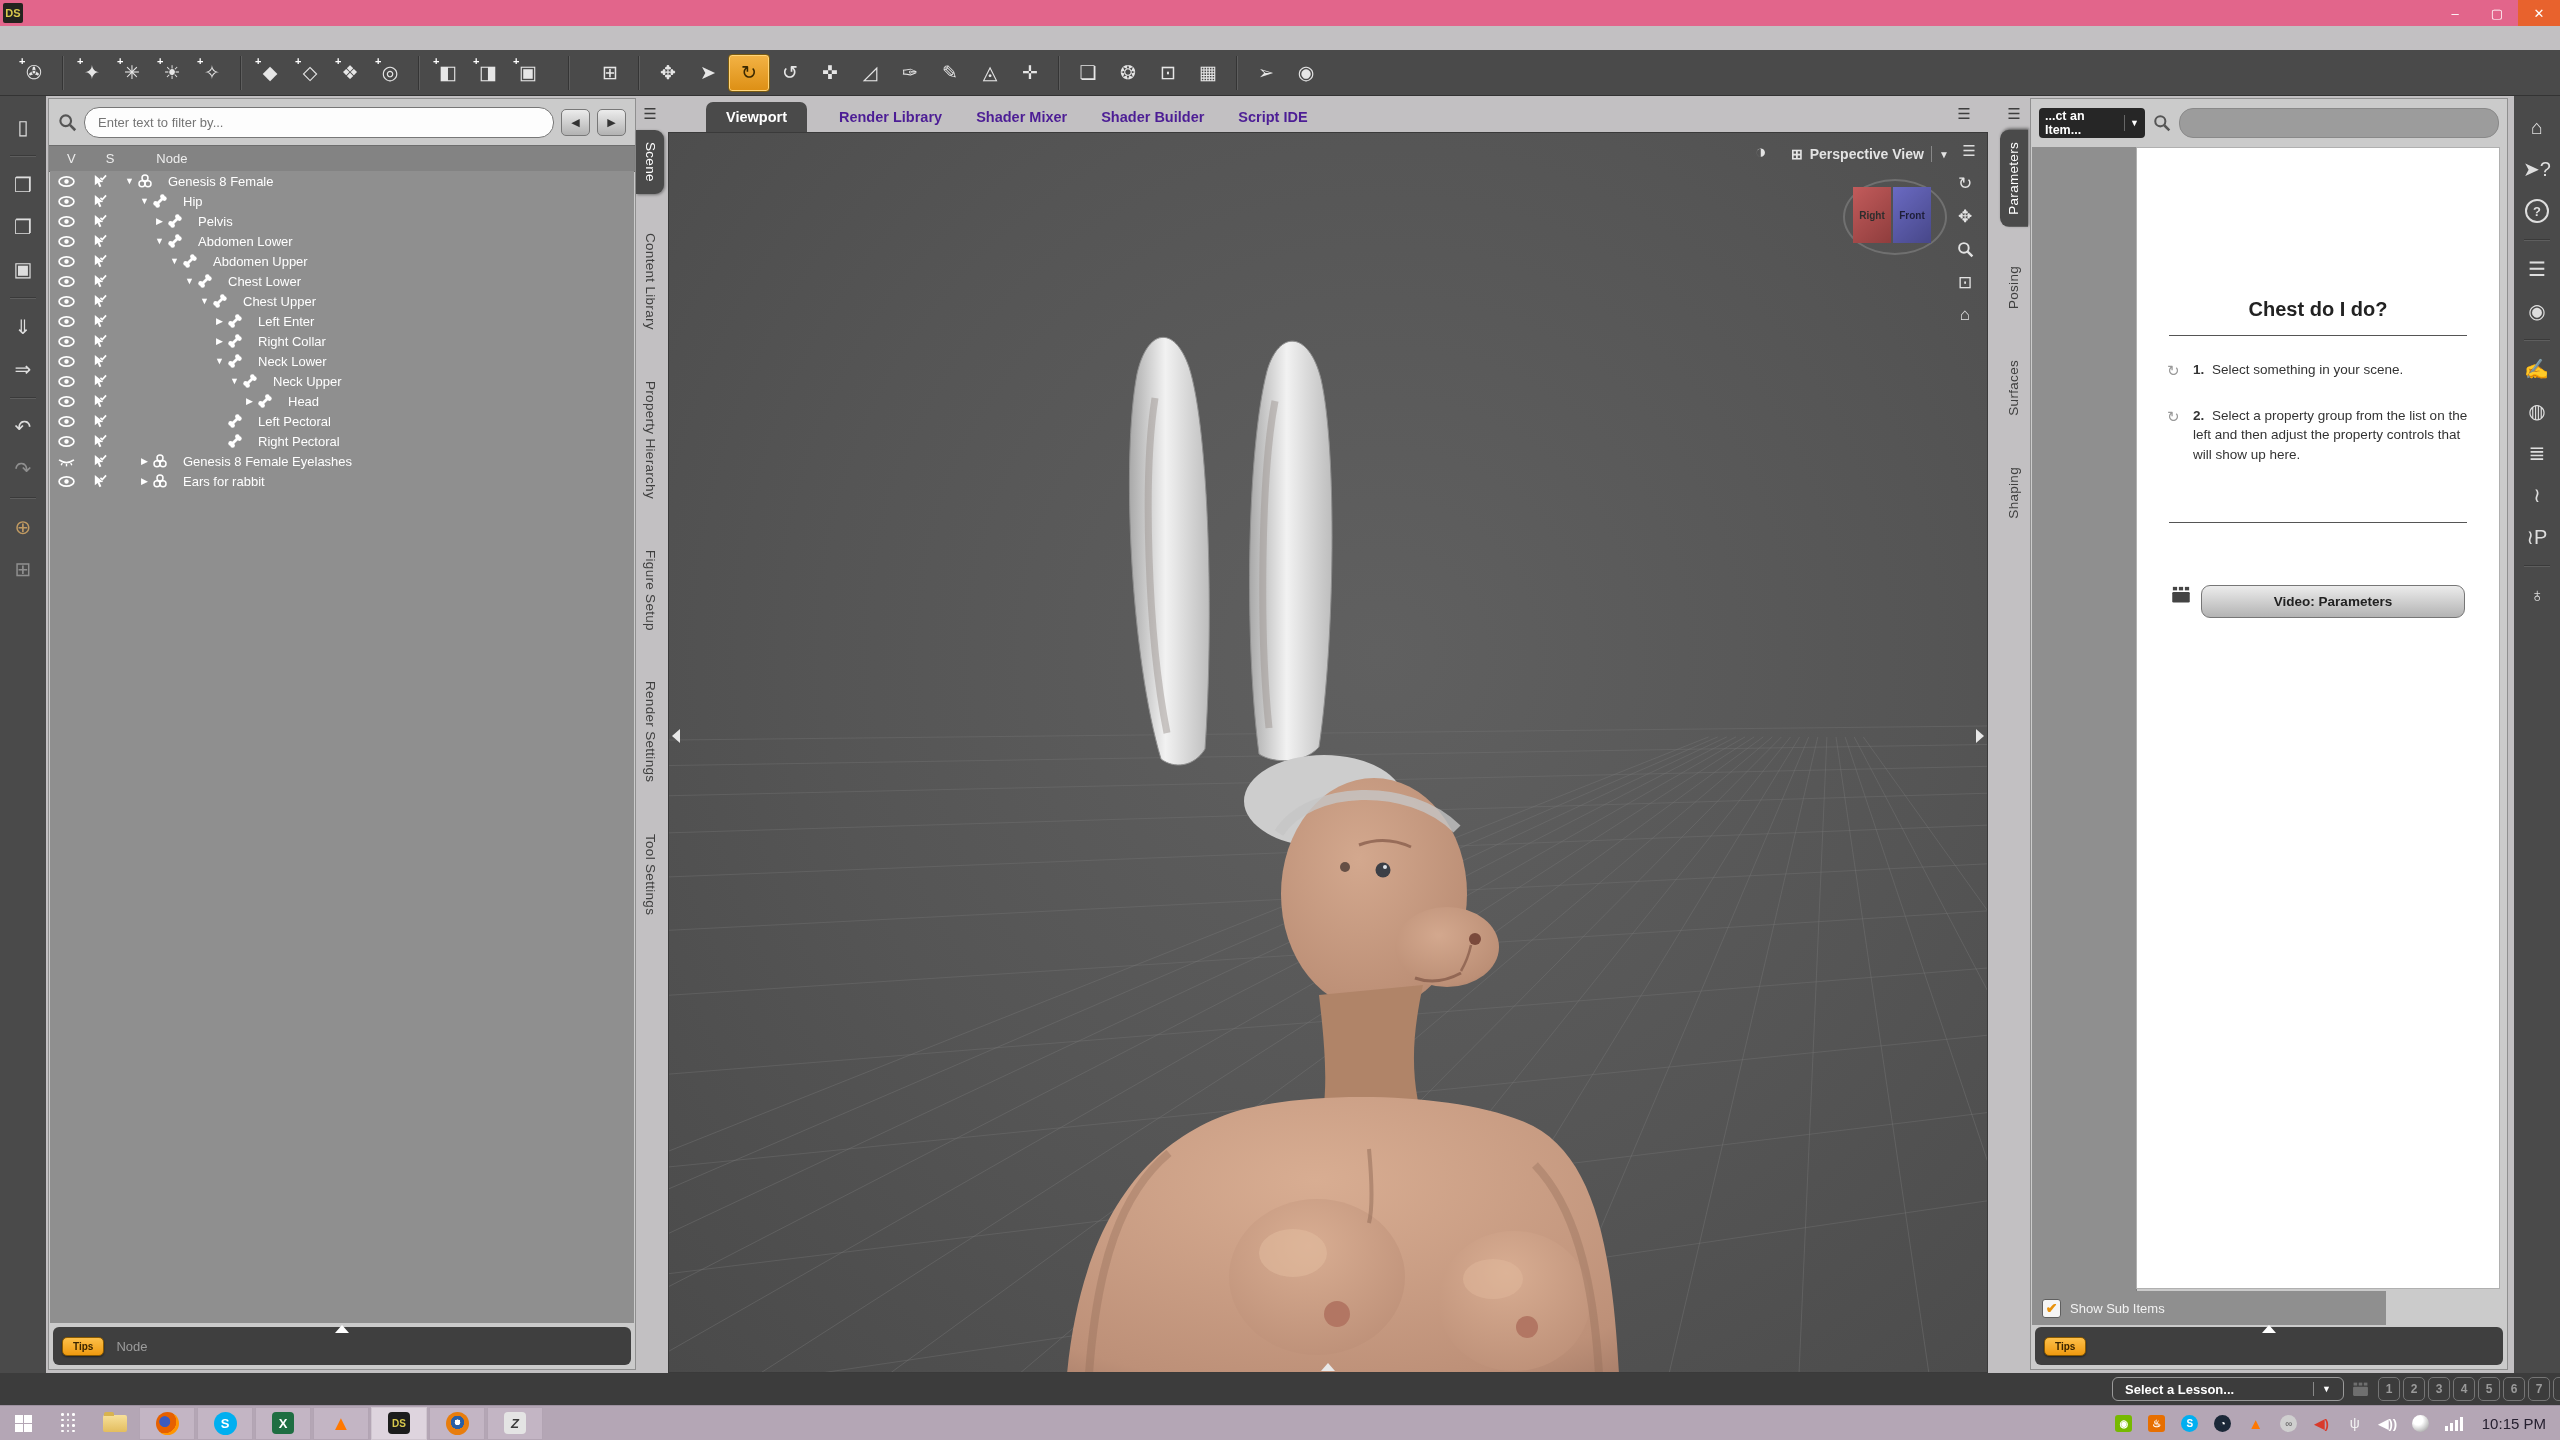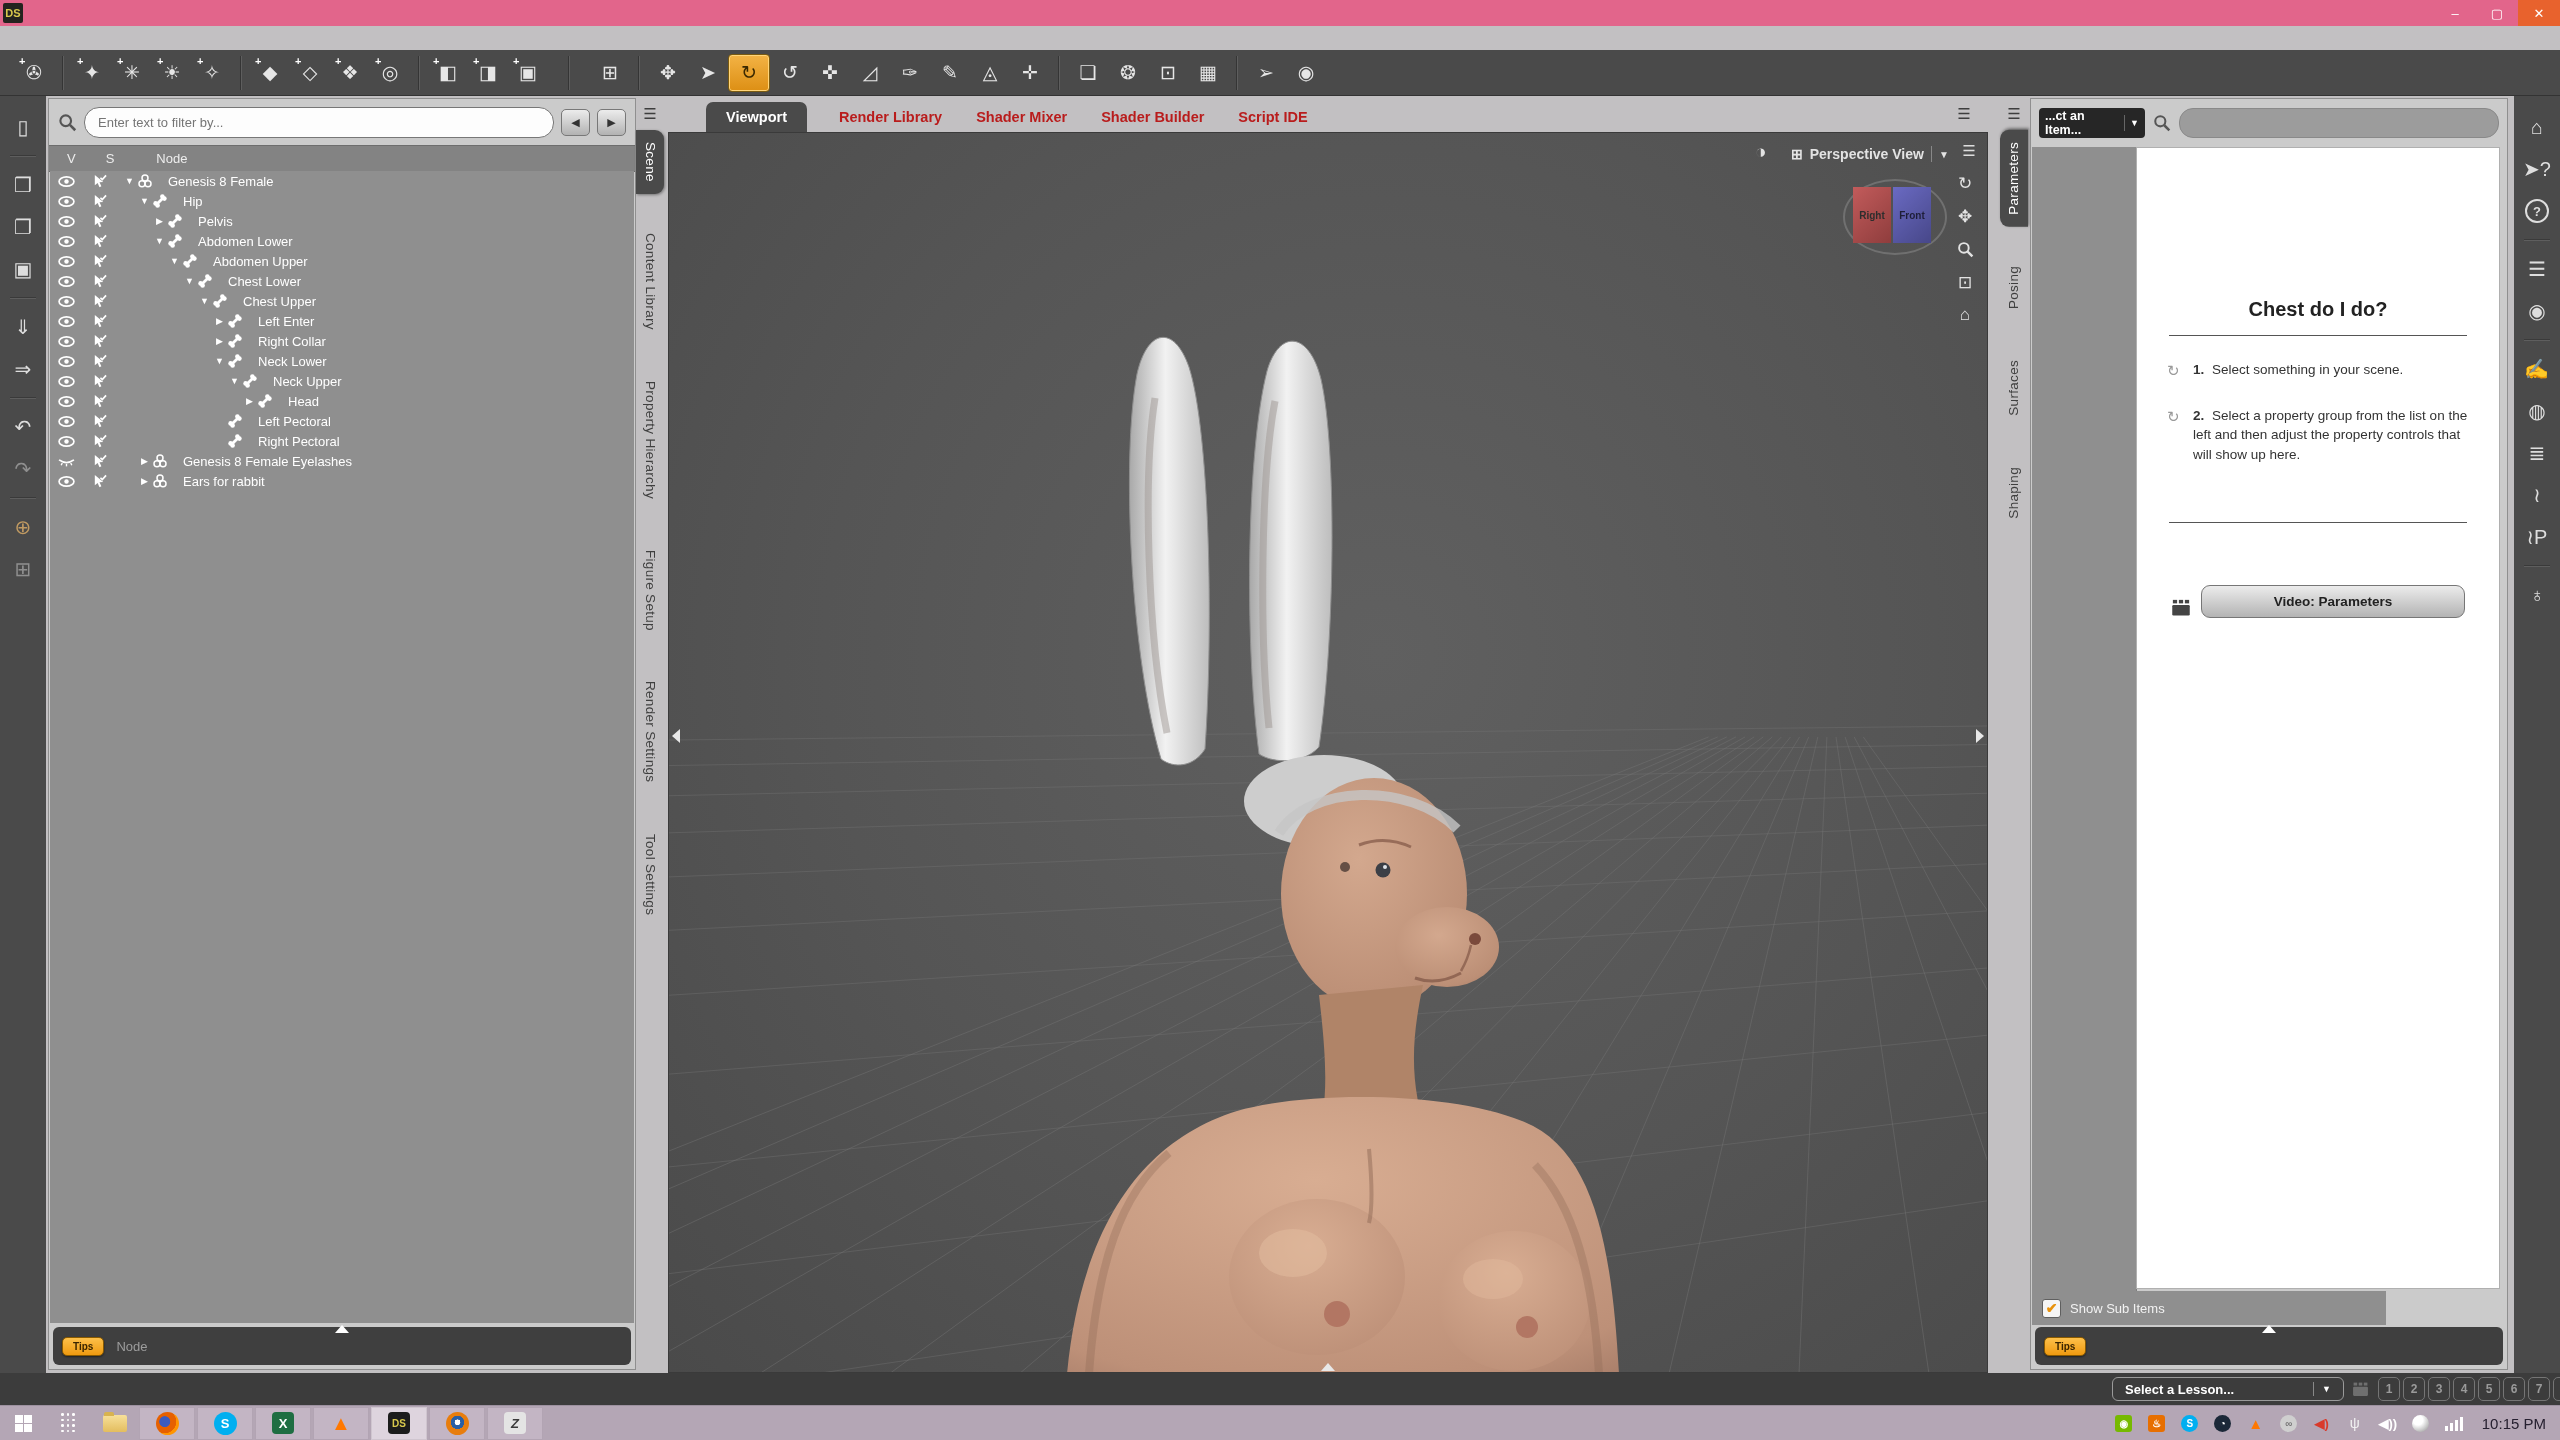--- a/index.html
+++ b/index.html
@@ -77,21 +77,21 @@
   .vtab{writing-mode:vertical-rl;font-size:13.5px;color:#3f3f3f;padding:12px 5px;line-height:18px;letter-spacing:.3px;}
   #right-tabs .vtab{transform:rotate(180deg);}
   #left-tabs .vtab.active{background:#4a4a4a;color:#fff;border-radius:0 9px 9px 0;box-shadow:1px 1px 3px rgba(0,0,0,.4);}
   #right-tabs .vtab.active{background:#4a4a4a;color:#fff;border-radius:0 9px 9px 0;box-shadow:-1px 1px 3px rgba(0,0,0,.4);}
 
   .pane-menu{position:absolute;width:24px;height:20px;color:#3d3d3d;font-size:15px;line-height:20px;text-align:center;}
 
   
   #viewport{left:666px;top:98px;width:1324px;height:1275px;}
   #vp-tabs{height:34px;display:flex;align-items:flex-end;gap:30px;padding-left:40px;}
-  .vp-tab{font-size:14.5px;font-weight:bold;color:#b91c1c;padding:7px 2px;}
+  .vp-tab{font-size:14.5px;font-weight:bold;color:#4c1d95;padding:7px 2px;}
   .vp-tab.active{background:#4a4a4a;color:#fff;border-radius:7px 7px 0 0;padding:7px 20px;}
   #vp-canvas{position:absolute;left:2px;top:34px;width:1320px;height:1241px;
              background:radial-gradient(circle at 54% 42%,#606060 0%,#555 55%,#4a4a4a 100%);
              border:1px solid #3a3a3a;box-sizing:border-box;overflow:hidden;}
   #vp-canvas > svg{position:absolute;left:0;top:0;}
   .vp-ov{position:absolute;color:#e3e3e3;}
   #draw-style{left:1086px;top:8px;width:30px;height:26px;font-size:19px;}
   #view-sel{left:1122px;top:8px;height:26px;display:flex;align-items:center;gap:7px;font-size:14px;font-weight:bold;}
   #view-sel .vbar{width:1px;height:16px;background:#888;}
   #vp-menu{left:1288px;top:8px;font-size:15px;}
@@ -118,21 +118,21 @@
   #item-selector .dd{font-size:9px;}
   #rp-search{flex:1;height:28px;background:#9c9c9c;border:1px solid #898989;border-radius:14px;}
   #rp-groupcol{position:absolute;left:1px;top:48px;width:104px;bottom:78px;background:#8f8f8f;border-right:1px solid #7e7e7e;}
   #rp-white{position:absolute;left:105px;top:48px;width:364px;bottom:80px;background:#fff;border:1px solid #b0b0b0;box-sizing:border-box;}
   #help{padding:150px 30px 0;}
   #help h2{margin:0;text-align:center;font-size:20px;color:#222;}
   .hrule{border:none;border-top:1px solid #555;margin:14px 2px 0;}
   .step{display:flex;margin-top:24px;font-size:13.5px;color:#333;line-height:1.45;}
   .step .bullet{color:#9a9a9a;font-size:15px;width:26px;flex:none;}
   .step b{margin-right:4px;}
-  #video-row{display:flex;align-items:flex-end;gap:10px;margin:62px 4px 0;}
+  #video-row{display:flex;align-items:flex-start;gap:10px;margin:62px 4px 0;}
   #video-row svg{color:#444;flex:none;}
   #video-btn{flex:1;height:31px;border-radius:9px;border:1px solid #767676;background:linear-gradient(#ececec,#b3b3b3);
              font-size:13.5px;font-weight:bold;color:#222;display:flex;align-items:center;justify-content:center;}
   #show-sub{position:absolute;left:1px;bottom:44px;width:354px;height:34px;background:#8f8f8f;display:flex;
             align-items:center;gap:9px;padding-left:10px;box-sizing:border-box;}
   #show-sub .cb{width:17px;height:17px;background:#f5f5f5;border:1px solid #5f5f5f;border-radius:3px;display:flex;
             align-items:center;justify-content:center;color:#e8920c;font-size:14px;font-weight:bold;}
   #show-sub span.lbl{color:#f2f2f2;font-size:13px;}
 
   

